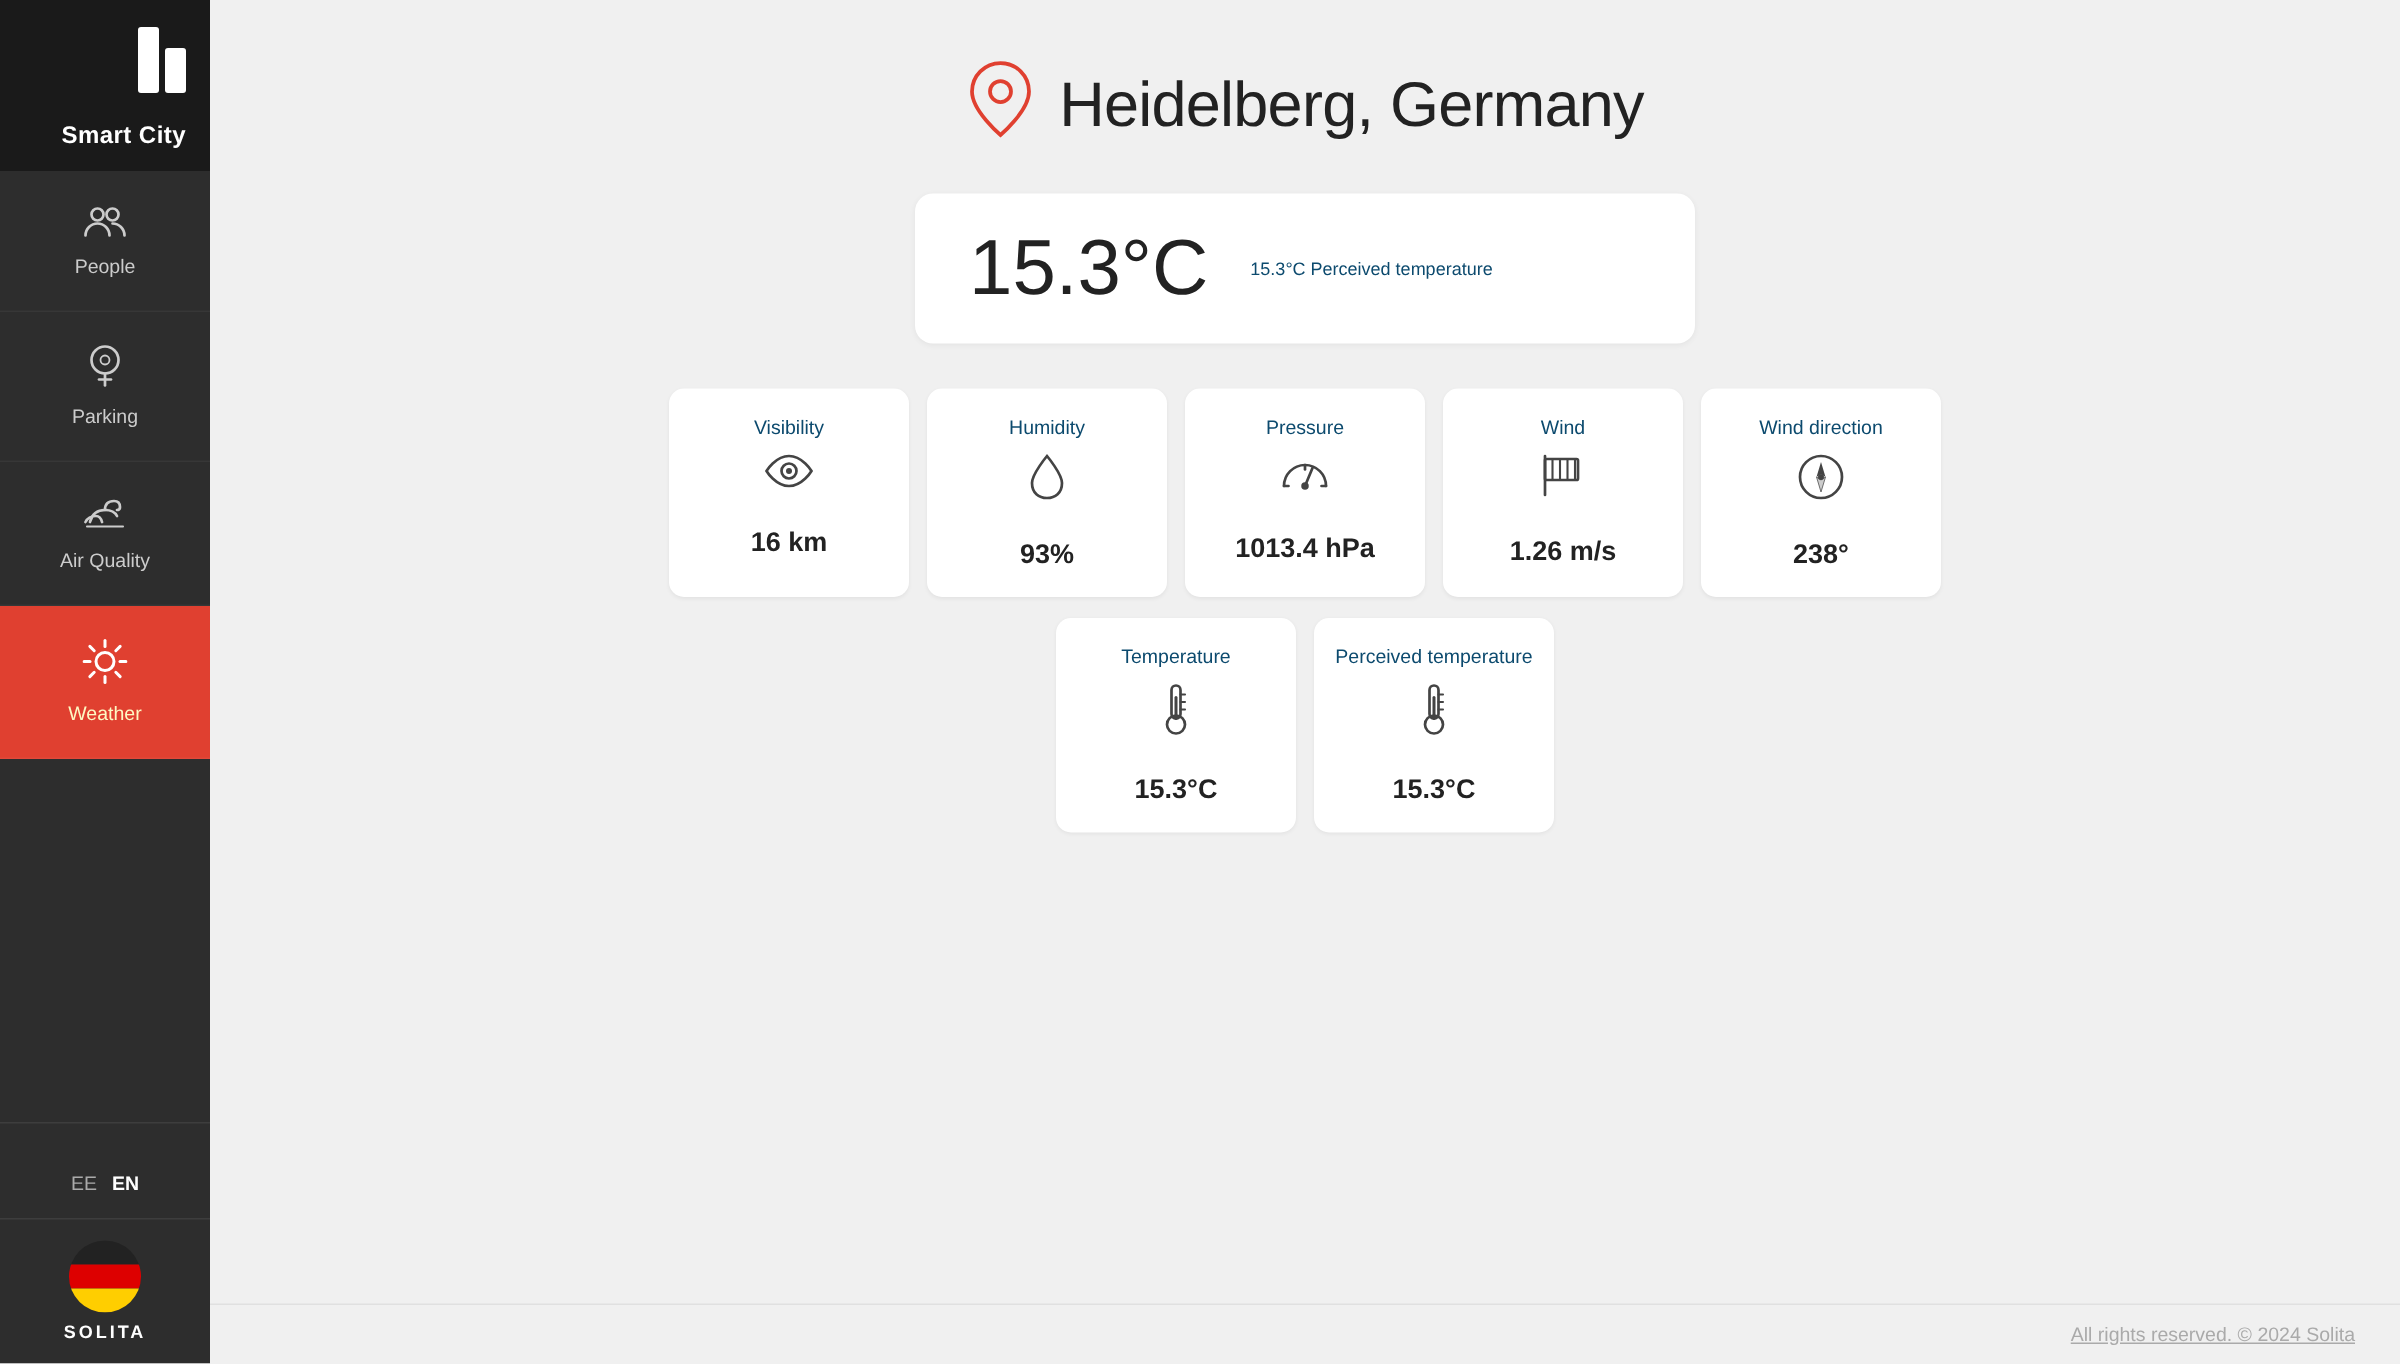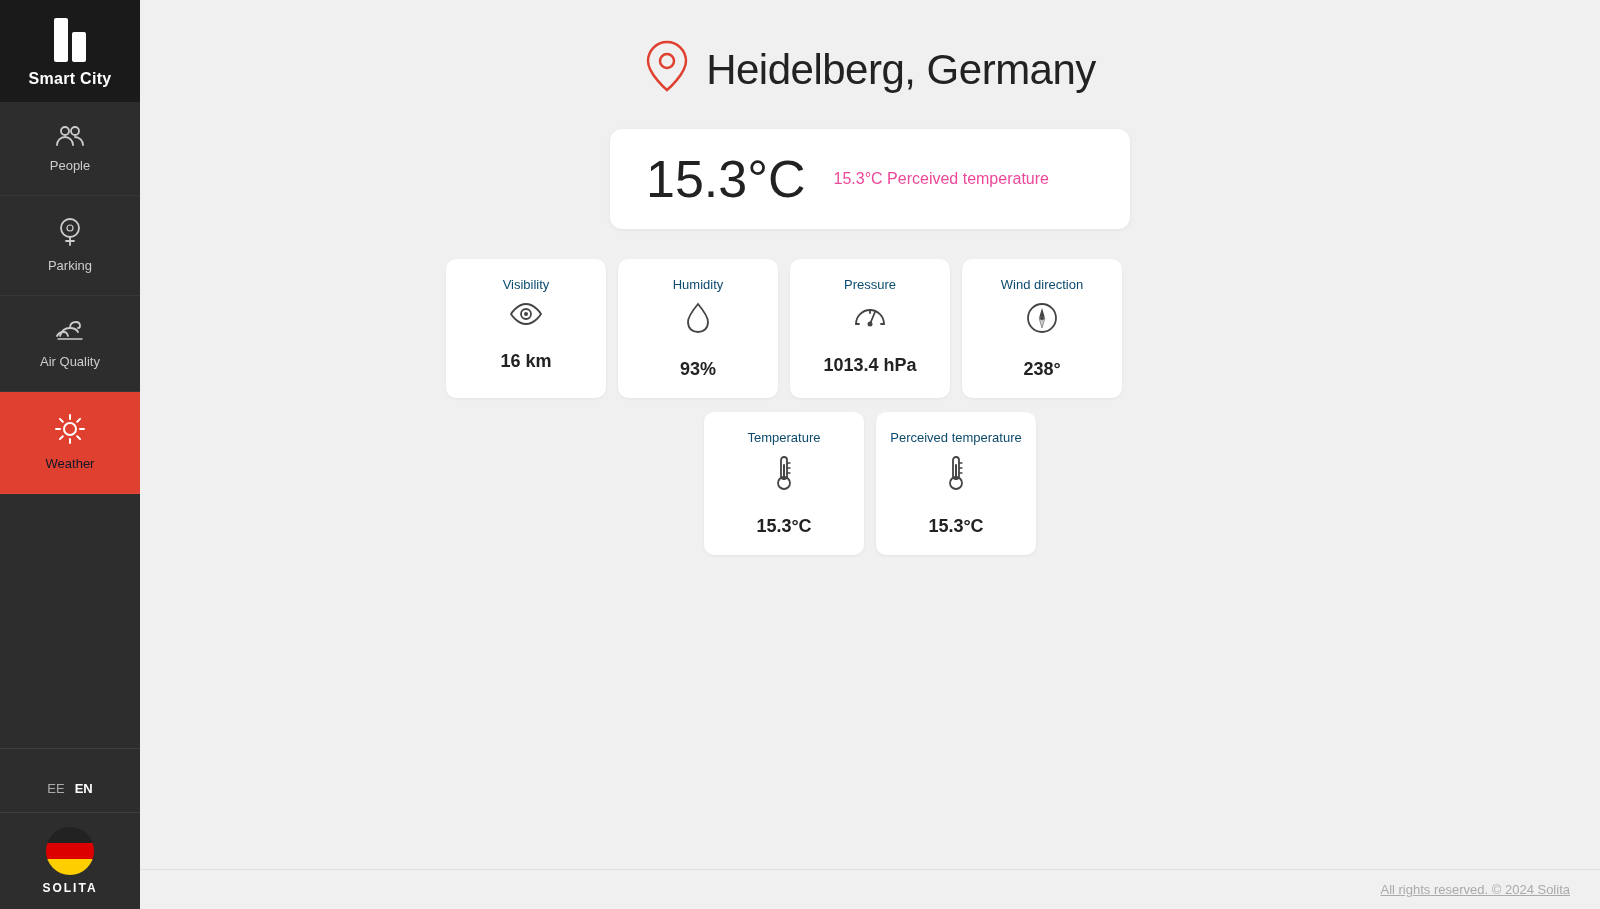--- a/index.html
+++ b/index.html
@@ -12,21 +12,22 @@
       background: #2d2d2d;
       display: flex;
       flex-direction: column;
       height: 100vh;
     }
     .sidebar-logo {
       background: #1a1a1a;
       padding: 18px 16px 14px;
       display: flex;
       flex-direction: column;
-      align-items: center;
+      align-items: flex-end;
+      gap: 12px;
     }
     .logo-icon {
       display: flex;
       gap: 4px;
       margin-bottom: 8px;
     }
     .logo-bar-group {
       display: flex;
       flex-direction: column;
       gap: 4px;
@@ -53,21 +54,21 @@
       align-items: center;
       justify-content: center;
       padding: 22px 10px;
       cursor: pointer;
       color: #ccc;
       font-size: 13px;
       gap: 8px;
       border-bottom: 1px solid rgba(255,255,255,0.05);
       transition: background 0.2s;
     }
-    .nav-item.active { background: #e04030; color: #0f172a; }
+    .nav-item.active { background: #e04030; color: #fef9c3; }
     .nav-item .nav-icon { font-size: 22px; line-height: 1; }
     .nav-label { font-size: 13px; text-align: center; }
 
     .sidebar-lang {
       padding: 16px;
       display: flex;
       gap: 10px;
       justify-content: center;
       color: #aaa;
       font-size: 13px;
@@ -149,22 +150,22 @@
       margin-bottom: 30px;
       min-width: 520px;
       box-shadow: 0 1px 4px rgba(0,0,0,0.06);
     }
     .temp-main {
       font-size: 52px;
       font-weight: 300;
       color: #222;
     }
     .temp-perceived {
-      font-size: 16px;
-      color: #ec4899;
+      font-size: 12px;
+      color: #0c4a6e;
     }
 
     .metrics-grid {
       display: grid;
       grid-template-columns: repeat(5, 160px);
       gap: 12px;
       margin-bottom: 14px;
     }
     .metrics-row2 {
       display: grid;
@@ -345,20 +346,34 @@
             <path d="M17 22 L22 10" stroke="#444" stroke-width="1.8" stroke-linecap="round"></path>
             <circle cx="17" cy="22" r="2.5" fill="#444"></circle>
             <line x1="3" y1="22" x2="6" y2="22" stroke="#444" stroke-width="1.8" stroke-linecap="round"></line>
             <line x1="31" y1="22" x2="28" y2="22" stroke="#444" stroke-width="1.8" stroke-linecap="round"></line>
             <line x1="17" y1="8" x2="17" y2="11" stroke="#444" stroke-width="1.8" stroke-linecap="round"></line>
           </svg>
         </span>
         <span class="metric-value">1013.4 hPa</span>
       </div>
 
+      <div class="metric-card">
+        <span class="metric-label">Wind</span>
+        <span class="metric-icon">
+          <svg width="32" height="30" viewBox="0 0 32 30" fill="none" xmlns="http://www.w3.org/2000/svg">
+            <line x1="4" y1="2" x2="4" y2="28" stroke="#444" stroke-width="1.8" stroke-linecap="round"></line>
+            <rect x="4" y="4" width="22" height="14" rx="1" stroke="#444" stroke-width="1.8" fill="none"></rect>
+            <line x1="9" y1="4" x2="9" y2="18" stroke="#444" stroke-width="1.4"></line>
+            <line x1="14" y1="4" x2="14" y2="18" stroke="#444" stroke-width="1.4"></line>
+            <line x1="19" y1="4" x2="19" y2="18" stroke="#444" stroke-width="1.4"></line>
+            <line x1="24" y1="4" x2="24" y2="18" stroke="#444" stroke-width="1.4"></line>
+          </svg>
+        </span>
+        <span class="metric-value">1.26 m/s</span>
+      </div>
 
       <div class="metric-card">
         <span class="metric-label">Wind direction</span>
         <span class="metric-icon">
           <svg width="32" height="32" viewBox="0 0 32 32" fill="none" xmlns="http://www.w3.org/2000/svg">
             <circle cx="16" cy="16" r="14" stroke="#444" stroke-width="1.8" fill="none"></circle>
             <path d="M16 6 L19 16 L16 14 L13 16 Z" fill="#444"></path>
             <path d="M16 26 L13 16 L16 18 L19 16 Z" fill="#ccc" stroke="#444" stroke-width="0.5"></path>
             <circle cx="16" cy="16" r="2" fill="#444"></circle>
           </svg>

